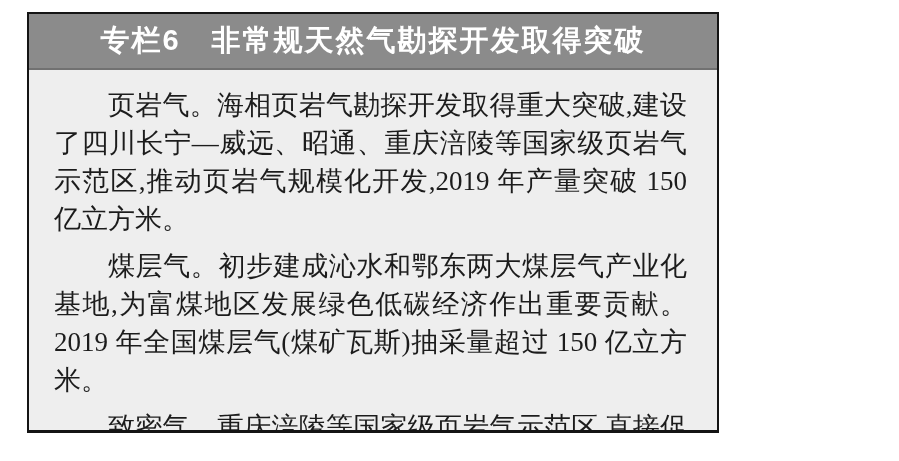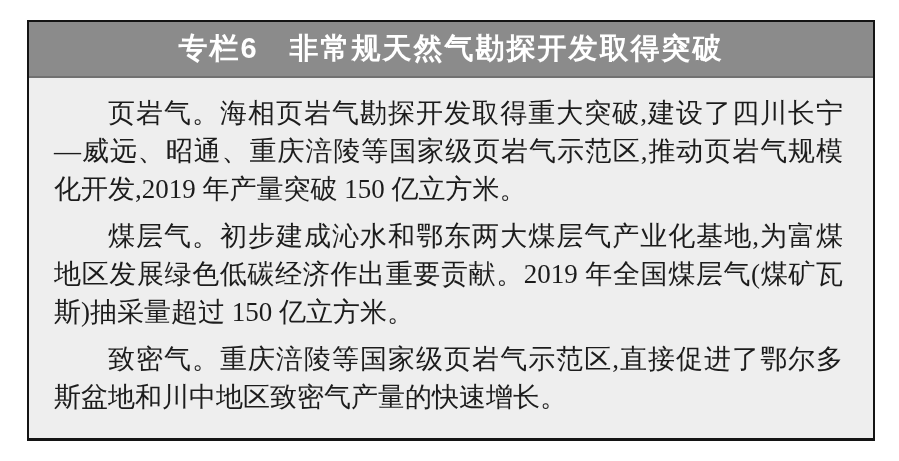--- a/index.html
+++ b/index.html
@@ -10,22 +10,22 @@
     width: 899px;
     height: 461px;
     background: #ffffff;
     overflow: hidden;
     position: relative;
     font-family: "Liberation Serif", "DejaVu Serif", serif;
   }
   .column-box {
     position: absolute;
     left: 27px;
-    top: 20px;
-    width: 848px;
+    top: 12px;
+    width: 692px;
     height: 421px;
     box-sizing: border-box;
     border: 2px solid var(--border-color, #141414);
     border-bottom-width: 3px;
     display: flex;
     flex-direction: column;
     background: var(--body-bg, #eeeeee);
   }
   .column-box-header {
     flex: 0 0 54px;

